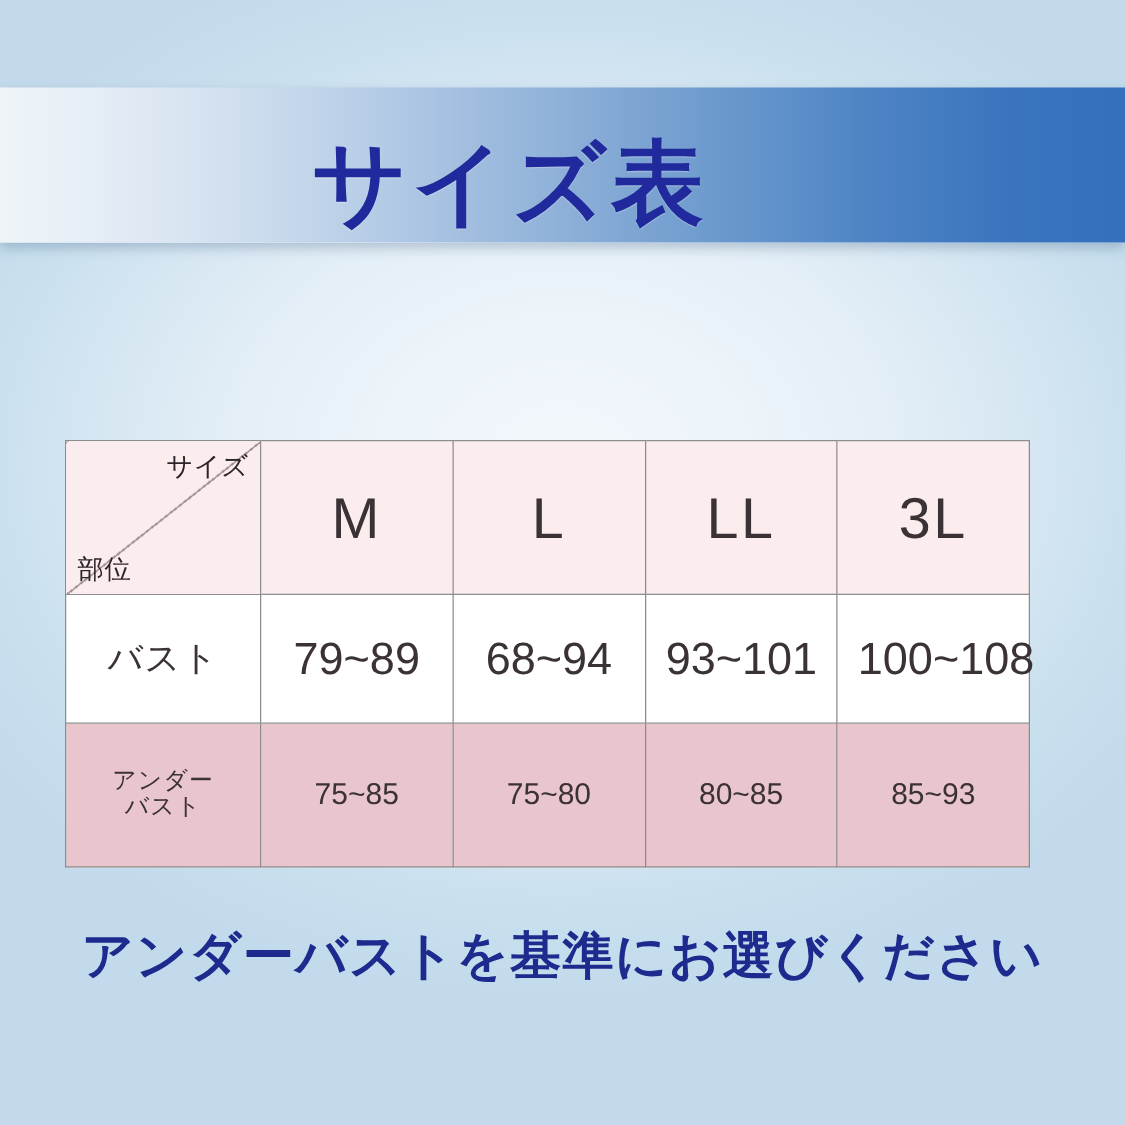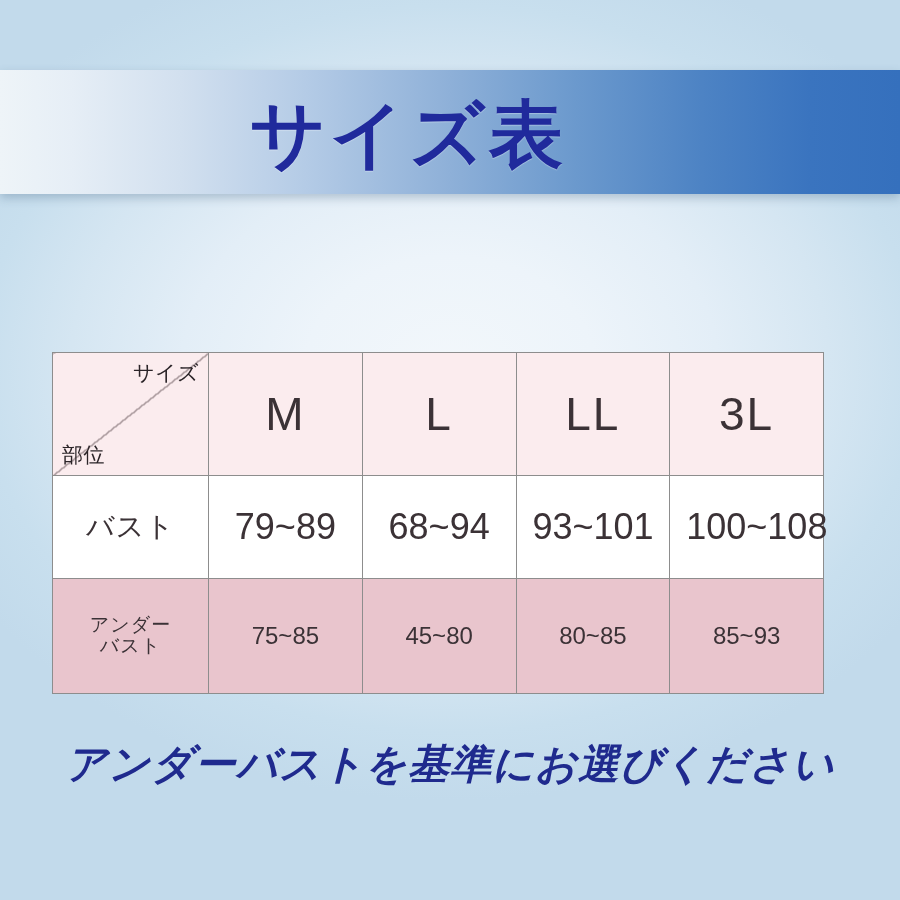--- a/index.html
+++ b/index.html
@@ -45,21 +45,21 @@
         #8eb0d8 50%,
         #6b99cd 64%,
         #4d83c4 78%,
         #3a74bf 90%,
         #3570bd 100%);
     box-shadow: 0 4px 9px rgba(60, 92, 125, 0.30);
   }
   #banner-title {
     position: absolute;
     left: 0;
-    top: 4px;
+    top: 16px;
     width: 807px;
     height: 124px;
     display: flex;
     align-items: center;
     justify-content: center;
     font-family: "DejaVu Serif", "Liberation Serif", serif;
     font-weight: bold;
     font-size: 74px;
     letter-spacing: 4px;
     color: #202a9c;
@@ -156,21 +156,20 @@
     height: 72px;
     display: flex;
     align-items: center;
     justify-content: center;
     font-family: "DejaVu Serif", "Liberation Serif", serif;
     font-weight: bold;
     font-size: 41px;
     letter-spacing: 1px;
     color: #1f2a8e;
     white-space: nowrap;
-    font-style: italic;
   }
 </style>
 </head>
 <body>
 
 <div id="page">
 
   <div id="banner">
     <div id="banner-title">サイズ表</div>
   </div>
@@ -200,21 +199,21 @@
         <td class="cell-value">68~94</td>
         <td class="cell-value">93~101</td>
         <td class="cell-value">100~108</td>
       </tr>
       <tr class="row-under">
         <td class="cell-label">
           <span class="two-line">アンダー</span>
           <span class="two-line">バスト</span>
         </td>
         <td class="cell-value">75~85</td>
-        <td class="cell-value">45~80</td>
+        <td class="cell-value">75~80</td>
         <td class="cell-value">80~85</td>
         <td class="cell-value">85~93</td>
       </tr>
     </tbody>
   </table>
 
   <div id="caption">アンダーバストを基準にお選びください</div>
 
 </div>
 

